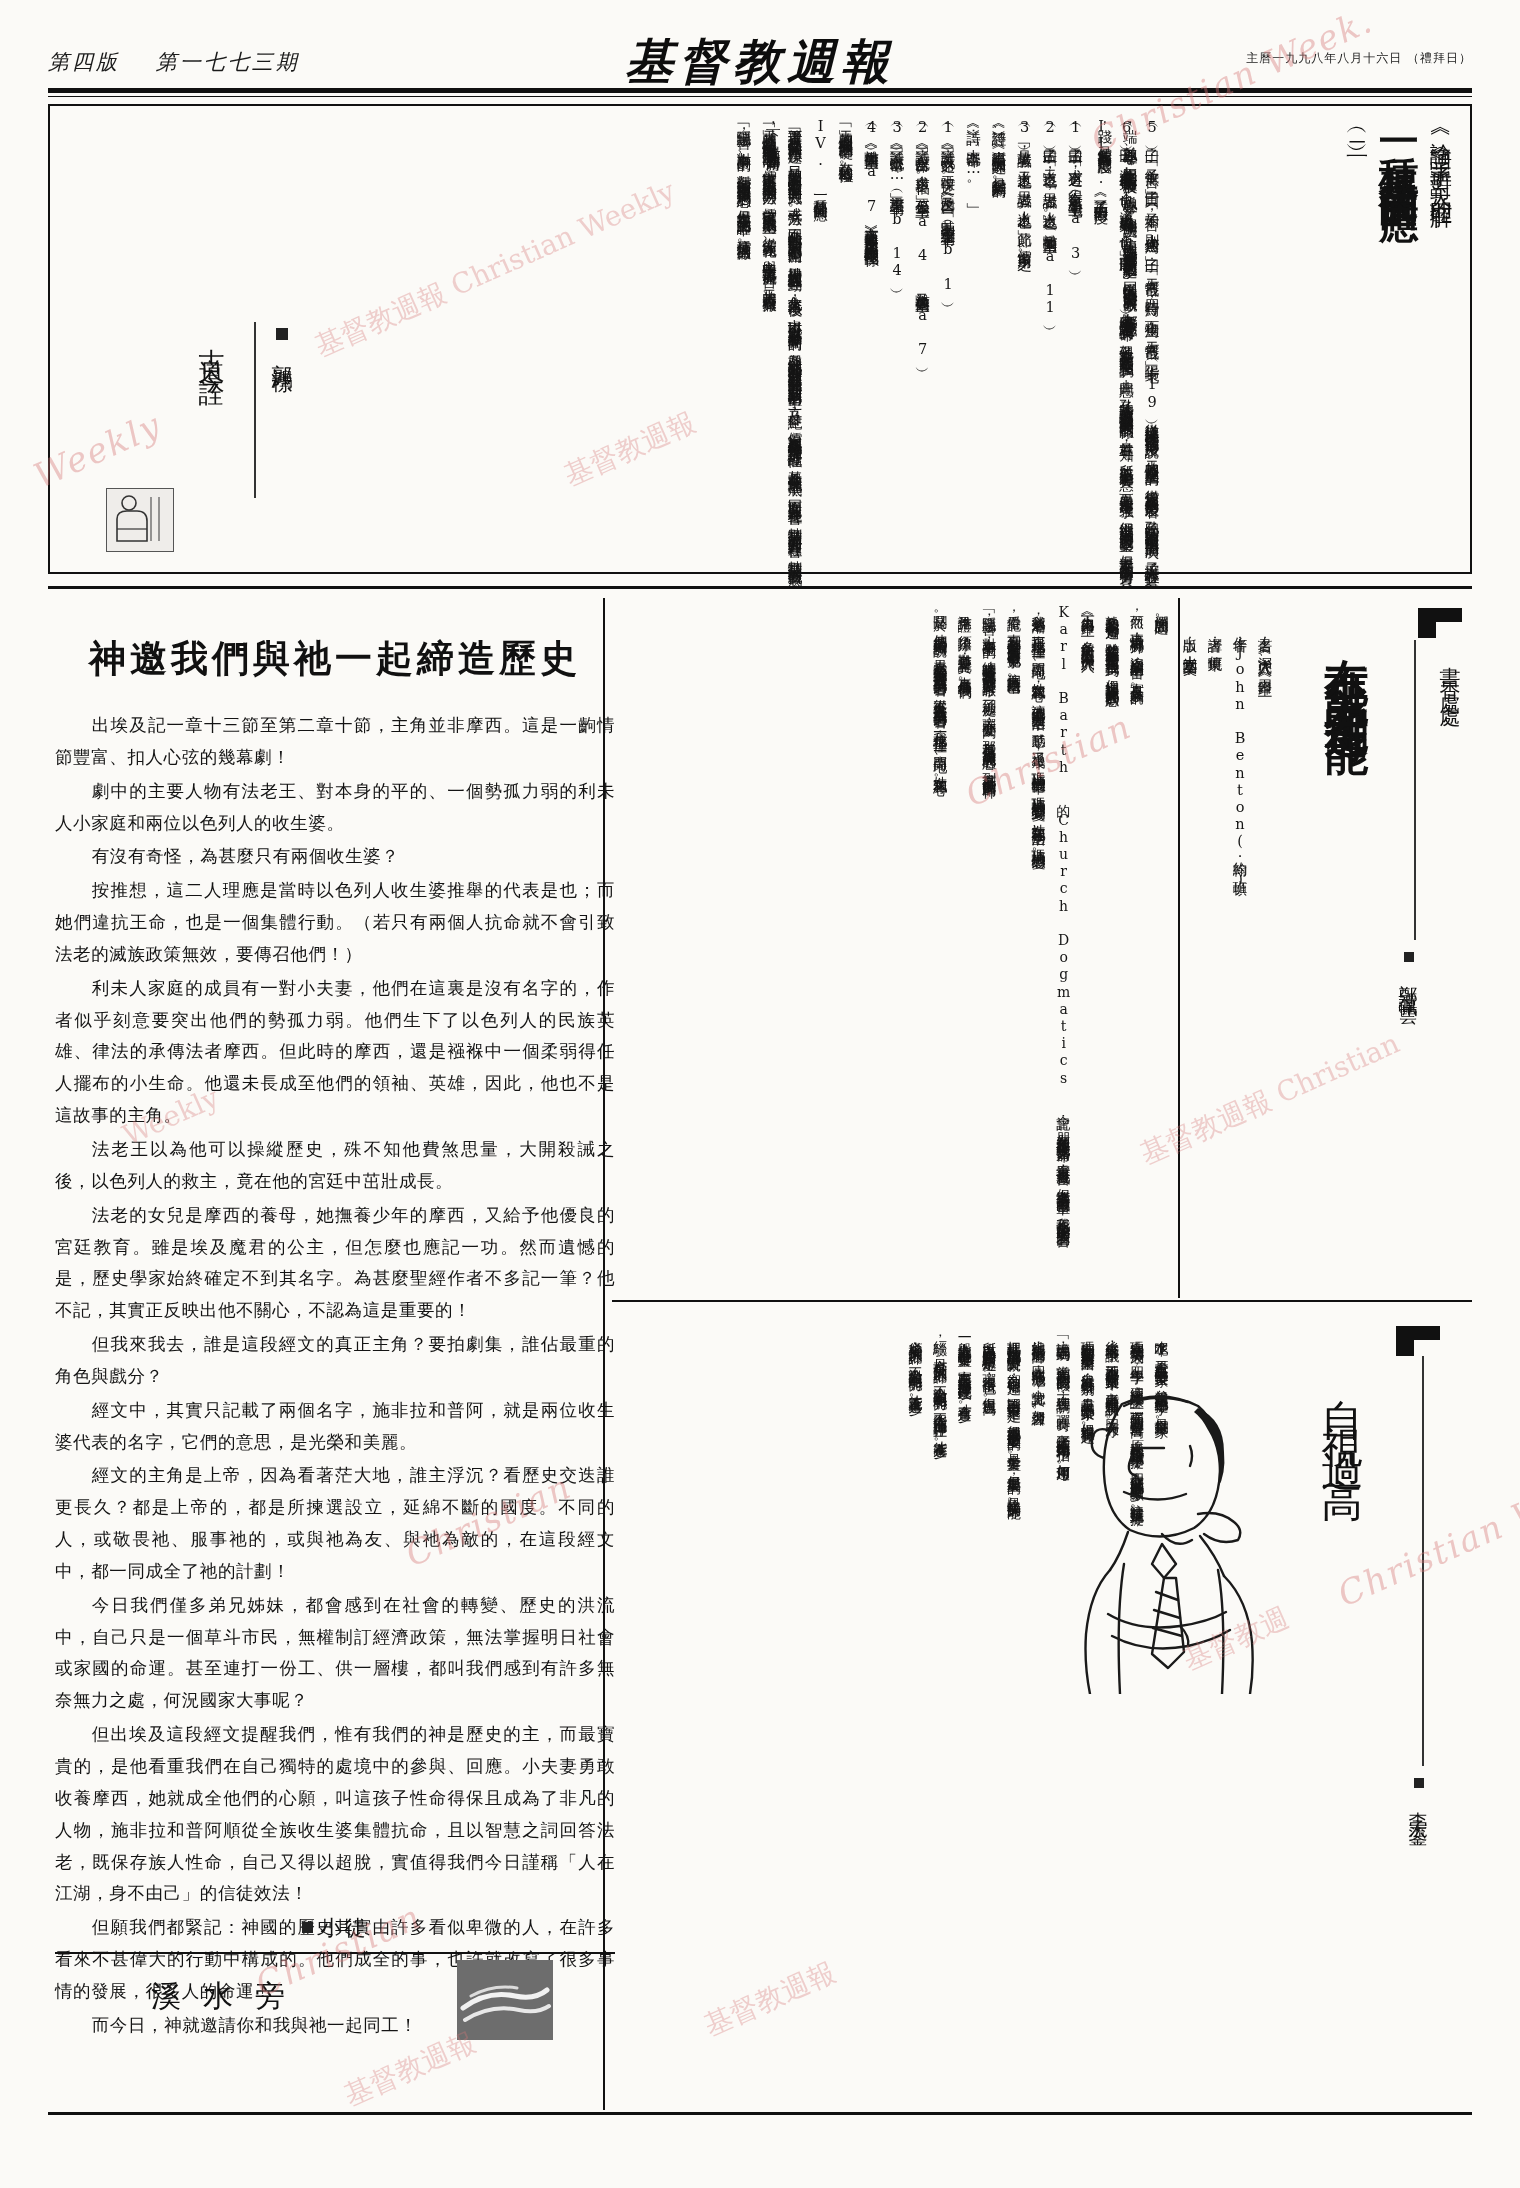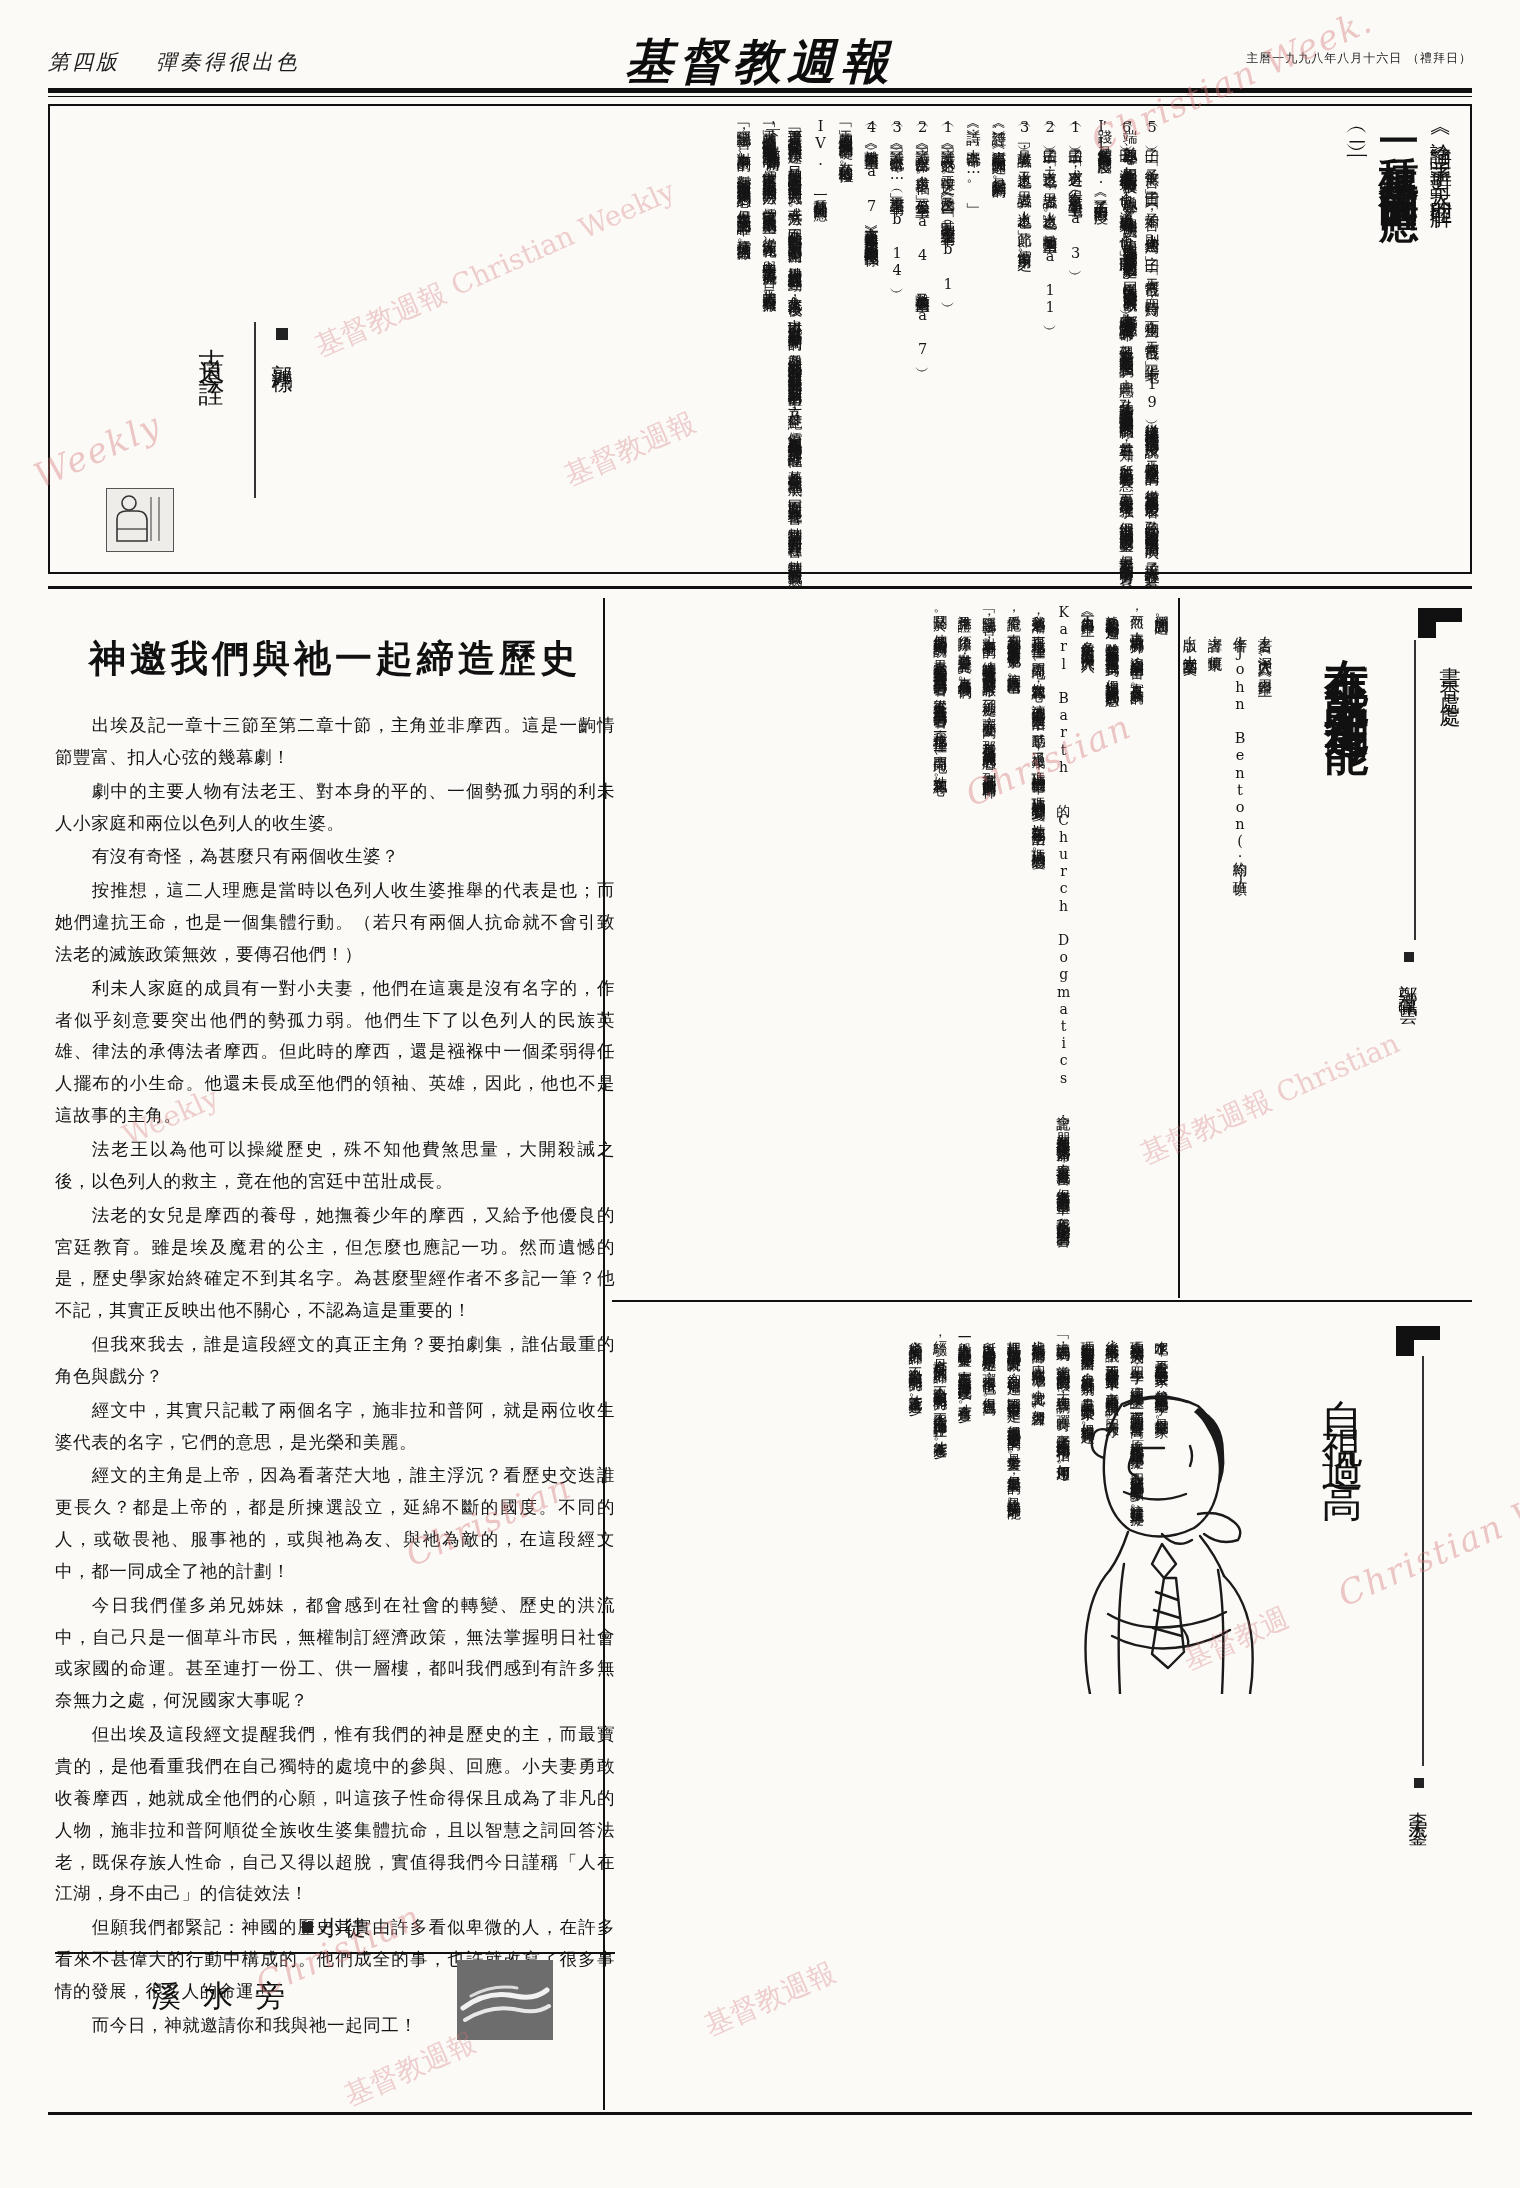--- a/index.html
+++ b/index.html
@@ -180,21 +180,21 @@
   }
 </style>
 </head>
 <body>
 
 <div id="page">
 
   <div class="masthead">
     <div class="issue-line">
       <span>第四版</span>
-      <span>彈奏得很出色</span>
+      <span>第一七七三期</span>
     </div>
     <div class="paper-title">基督教週報</div>
     <div class="date-line">主曆一九九八年八月十六日 （禮拜日）</div>
   </div>
   <div class="rule-thick"></div>
   <div class="rule-thin"></div>
 
   <div class="top-box">
     <div class="top-inner">
 

